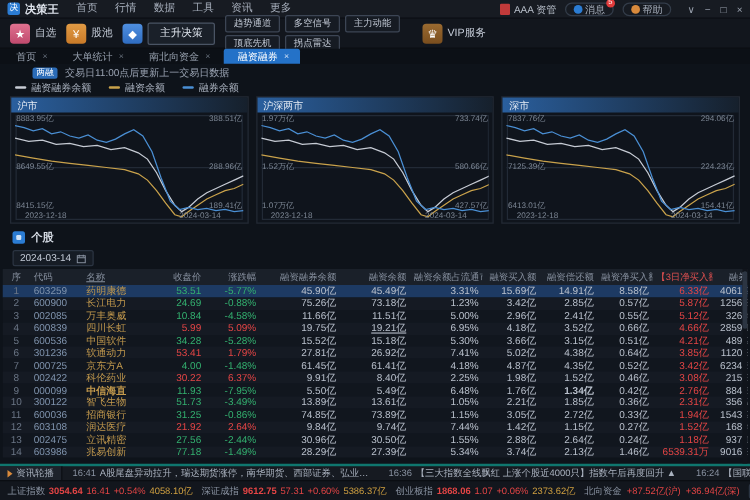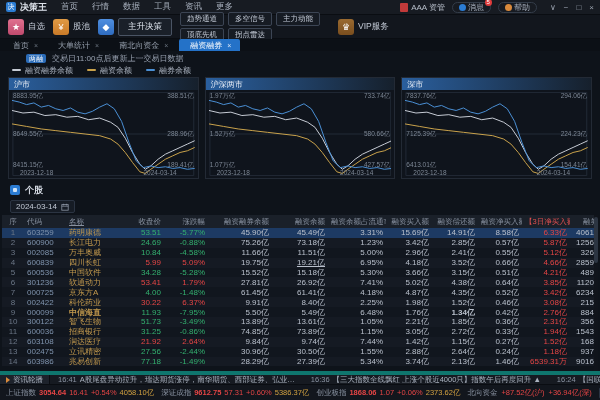--- a/index.html
+++ b/index.html
@@ -90,21 +90,21 @@
   .tc.num { text-align:right; }
   .tc.seq { color:#6b7686; text-align:center; padding:0 1px; }
   .tc.code { color:#7f93ad; }
   .tc.name { color:#c49a4d; }
   .tc.up { color:#e54545; } .tc.down { color:#33b06f; }
   .tc.redcol { color:#e54545; }
   .vscroll { position:absolute; right:0; top:0; bottom:0; width:4px; background:#10141b; }
   .vthumb { position:absolute; right:0; top:2px; width:4px; height:46px; background:#2c3542; border-radius:2px; }
 
   
-  .ticker { height:13px; background:#161a21; border-top:4px solid #0f766e; display:flex; align-items:center; overflow:hidden; flex:0 0 auto; }
+  .ticker { height:13px; background:#161a21; border-top:2px solid #0f766e; display:flex; align-items:center; overflow:hidden; flex:0 0 auto; }
   .ticker-label { flex:0 0 auto; display:flex; align-items:center; gap:3px; background:#1d222b; height:100%; padding:0 6px; font-size:7.5px; color:#aab2bf; border-right:1px solid #0a0d12; }
   .tk-play { width:0; height:0; border-left:4px solid #d98a3c; border-top:3px solid transparent; border-bottom:3px solid transparent; }
   .ticker-items { display:flex; gap:16px; padding-left:8px; white-space:nowrap; font-size:7.5px; }
   .tk-time { color:#8a93a2; margin-right:3px; }
   .tk-text { color:#aab2bf; }
 
   
   .statusbar { height:16px; background:#12161d; border-top:1px solid #0a0d12; display:flex; align-items:center; gap:7px; padding:0 6px; flex:0 0 auto; white-space:nowrap; overflow:hidden; }
   .idx { display:flex; align-items:center; gap:3px; font-size:7.5px; }
   .idx .nm { color:#8a93a2; } .idx .vl { color:#e54545; font-weight:bold; }

